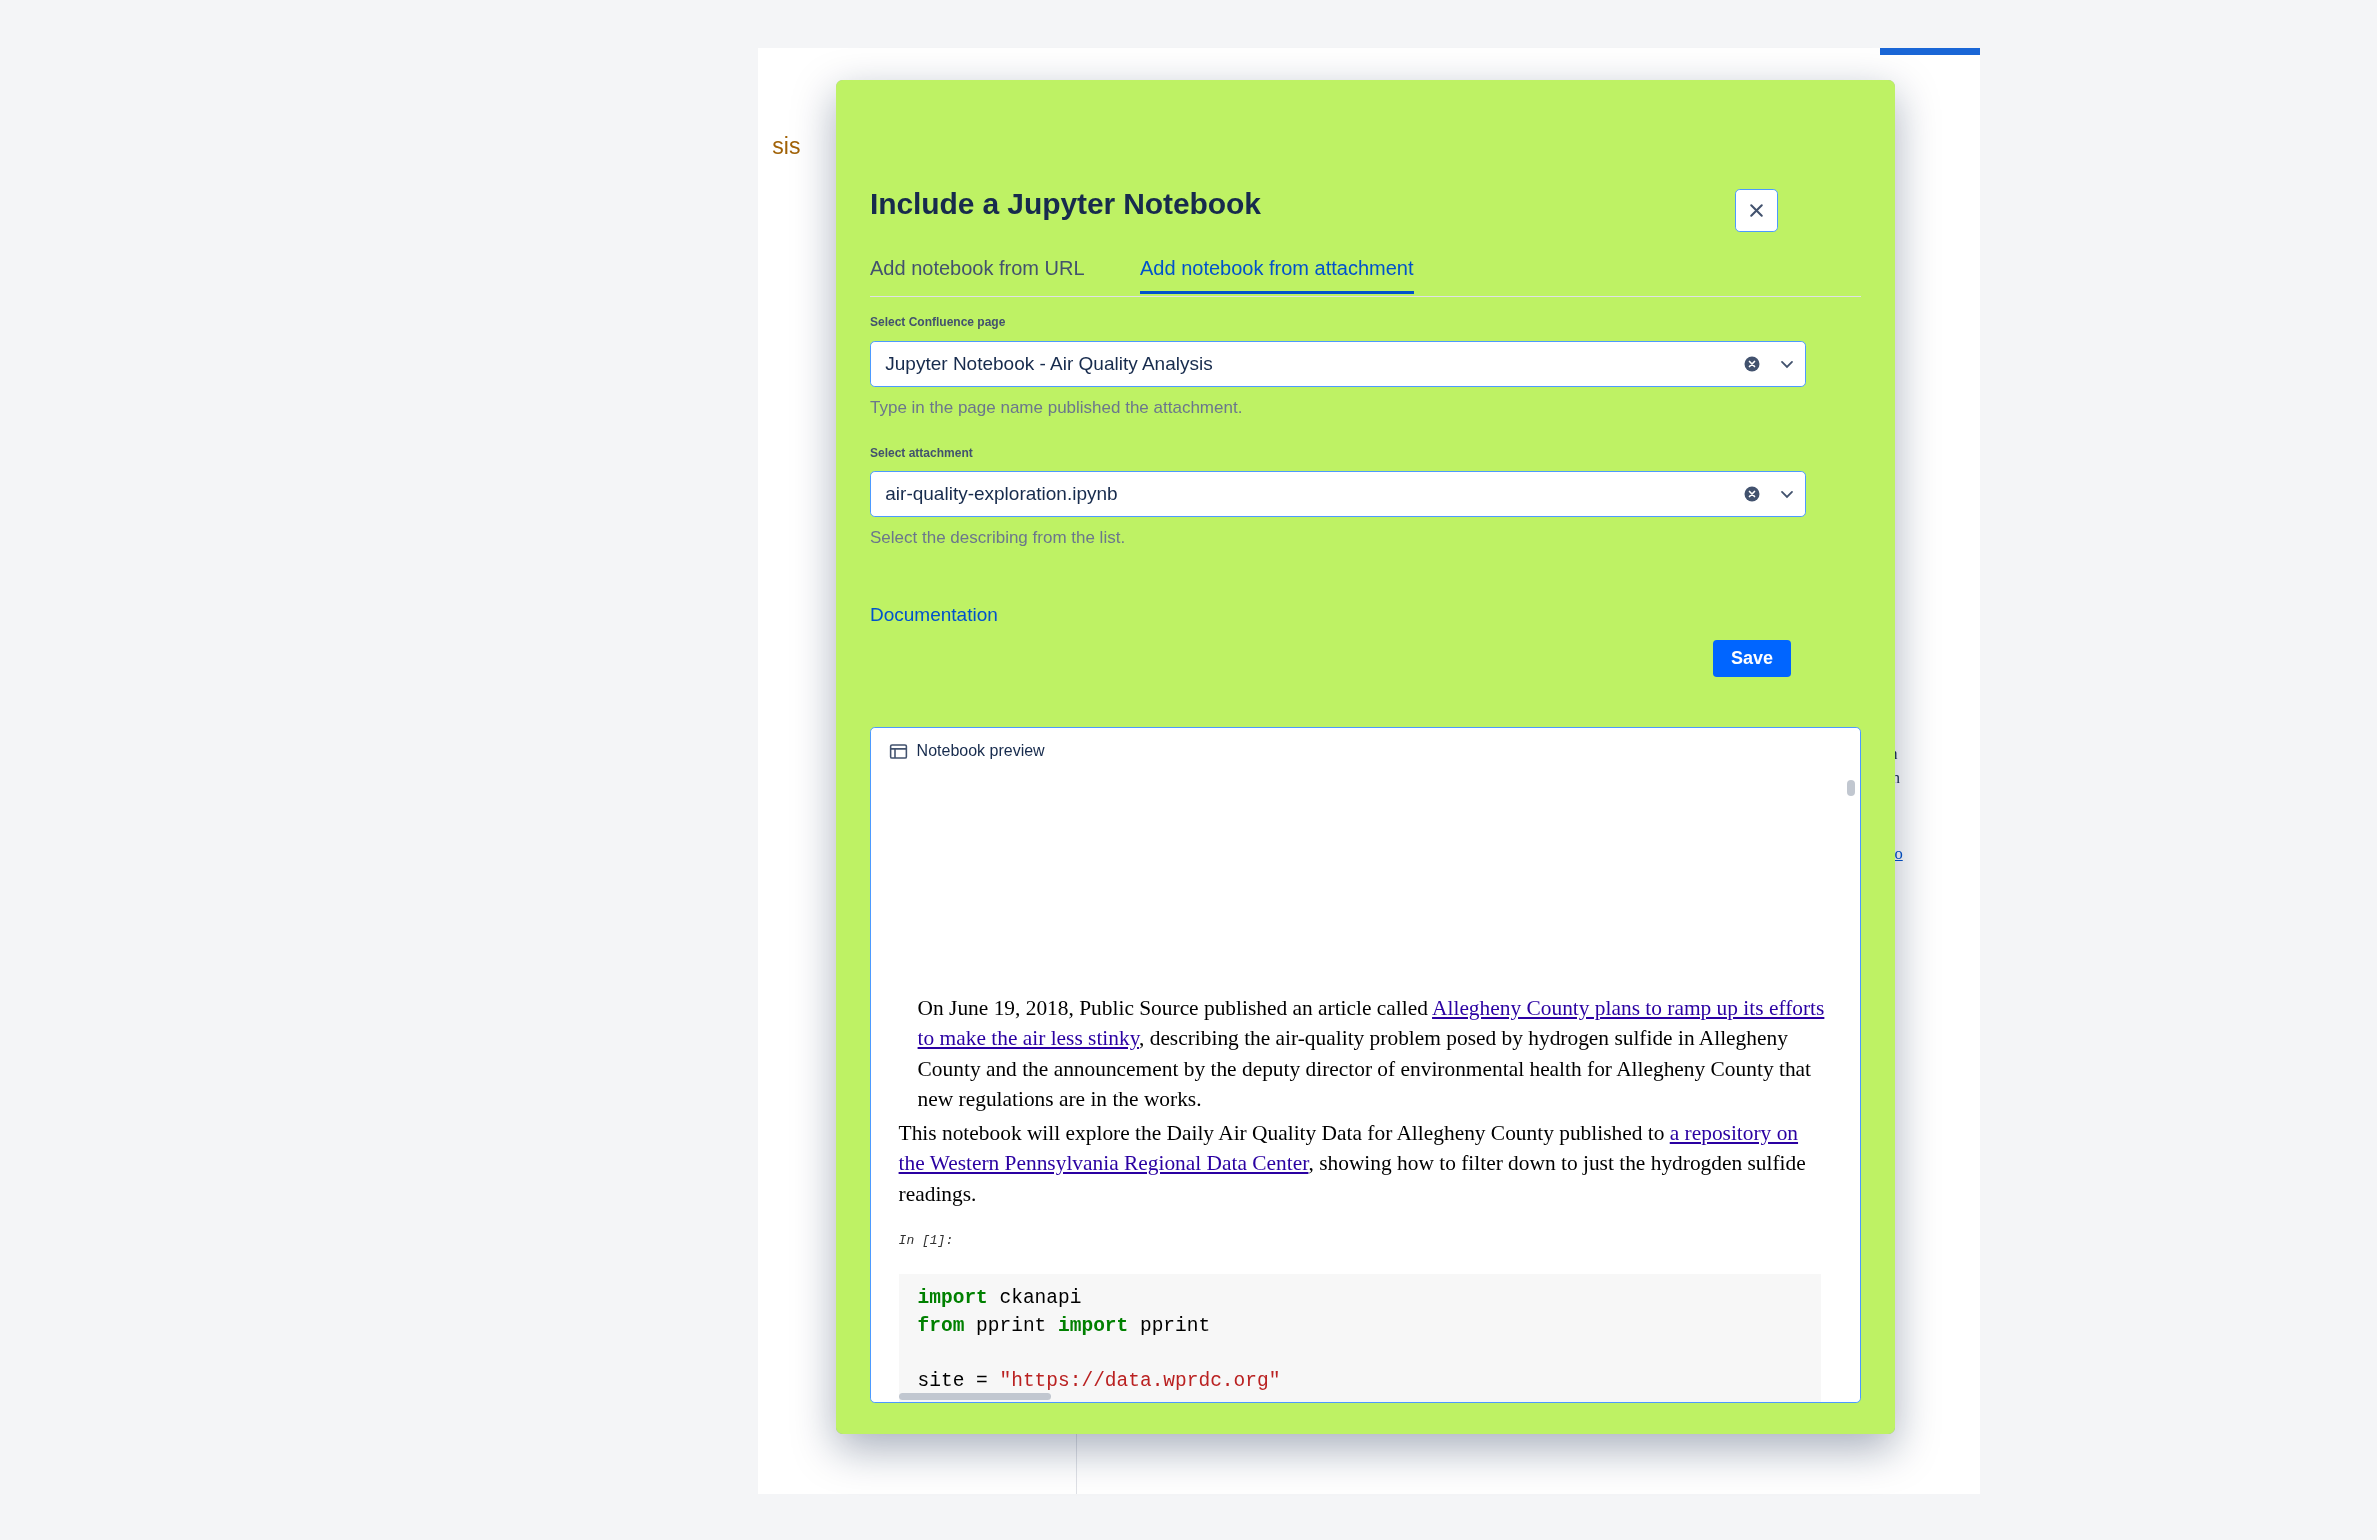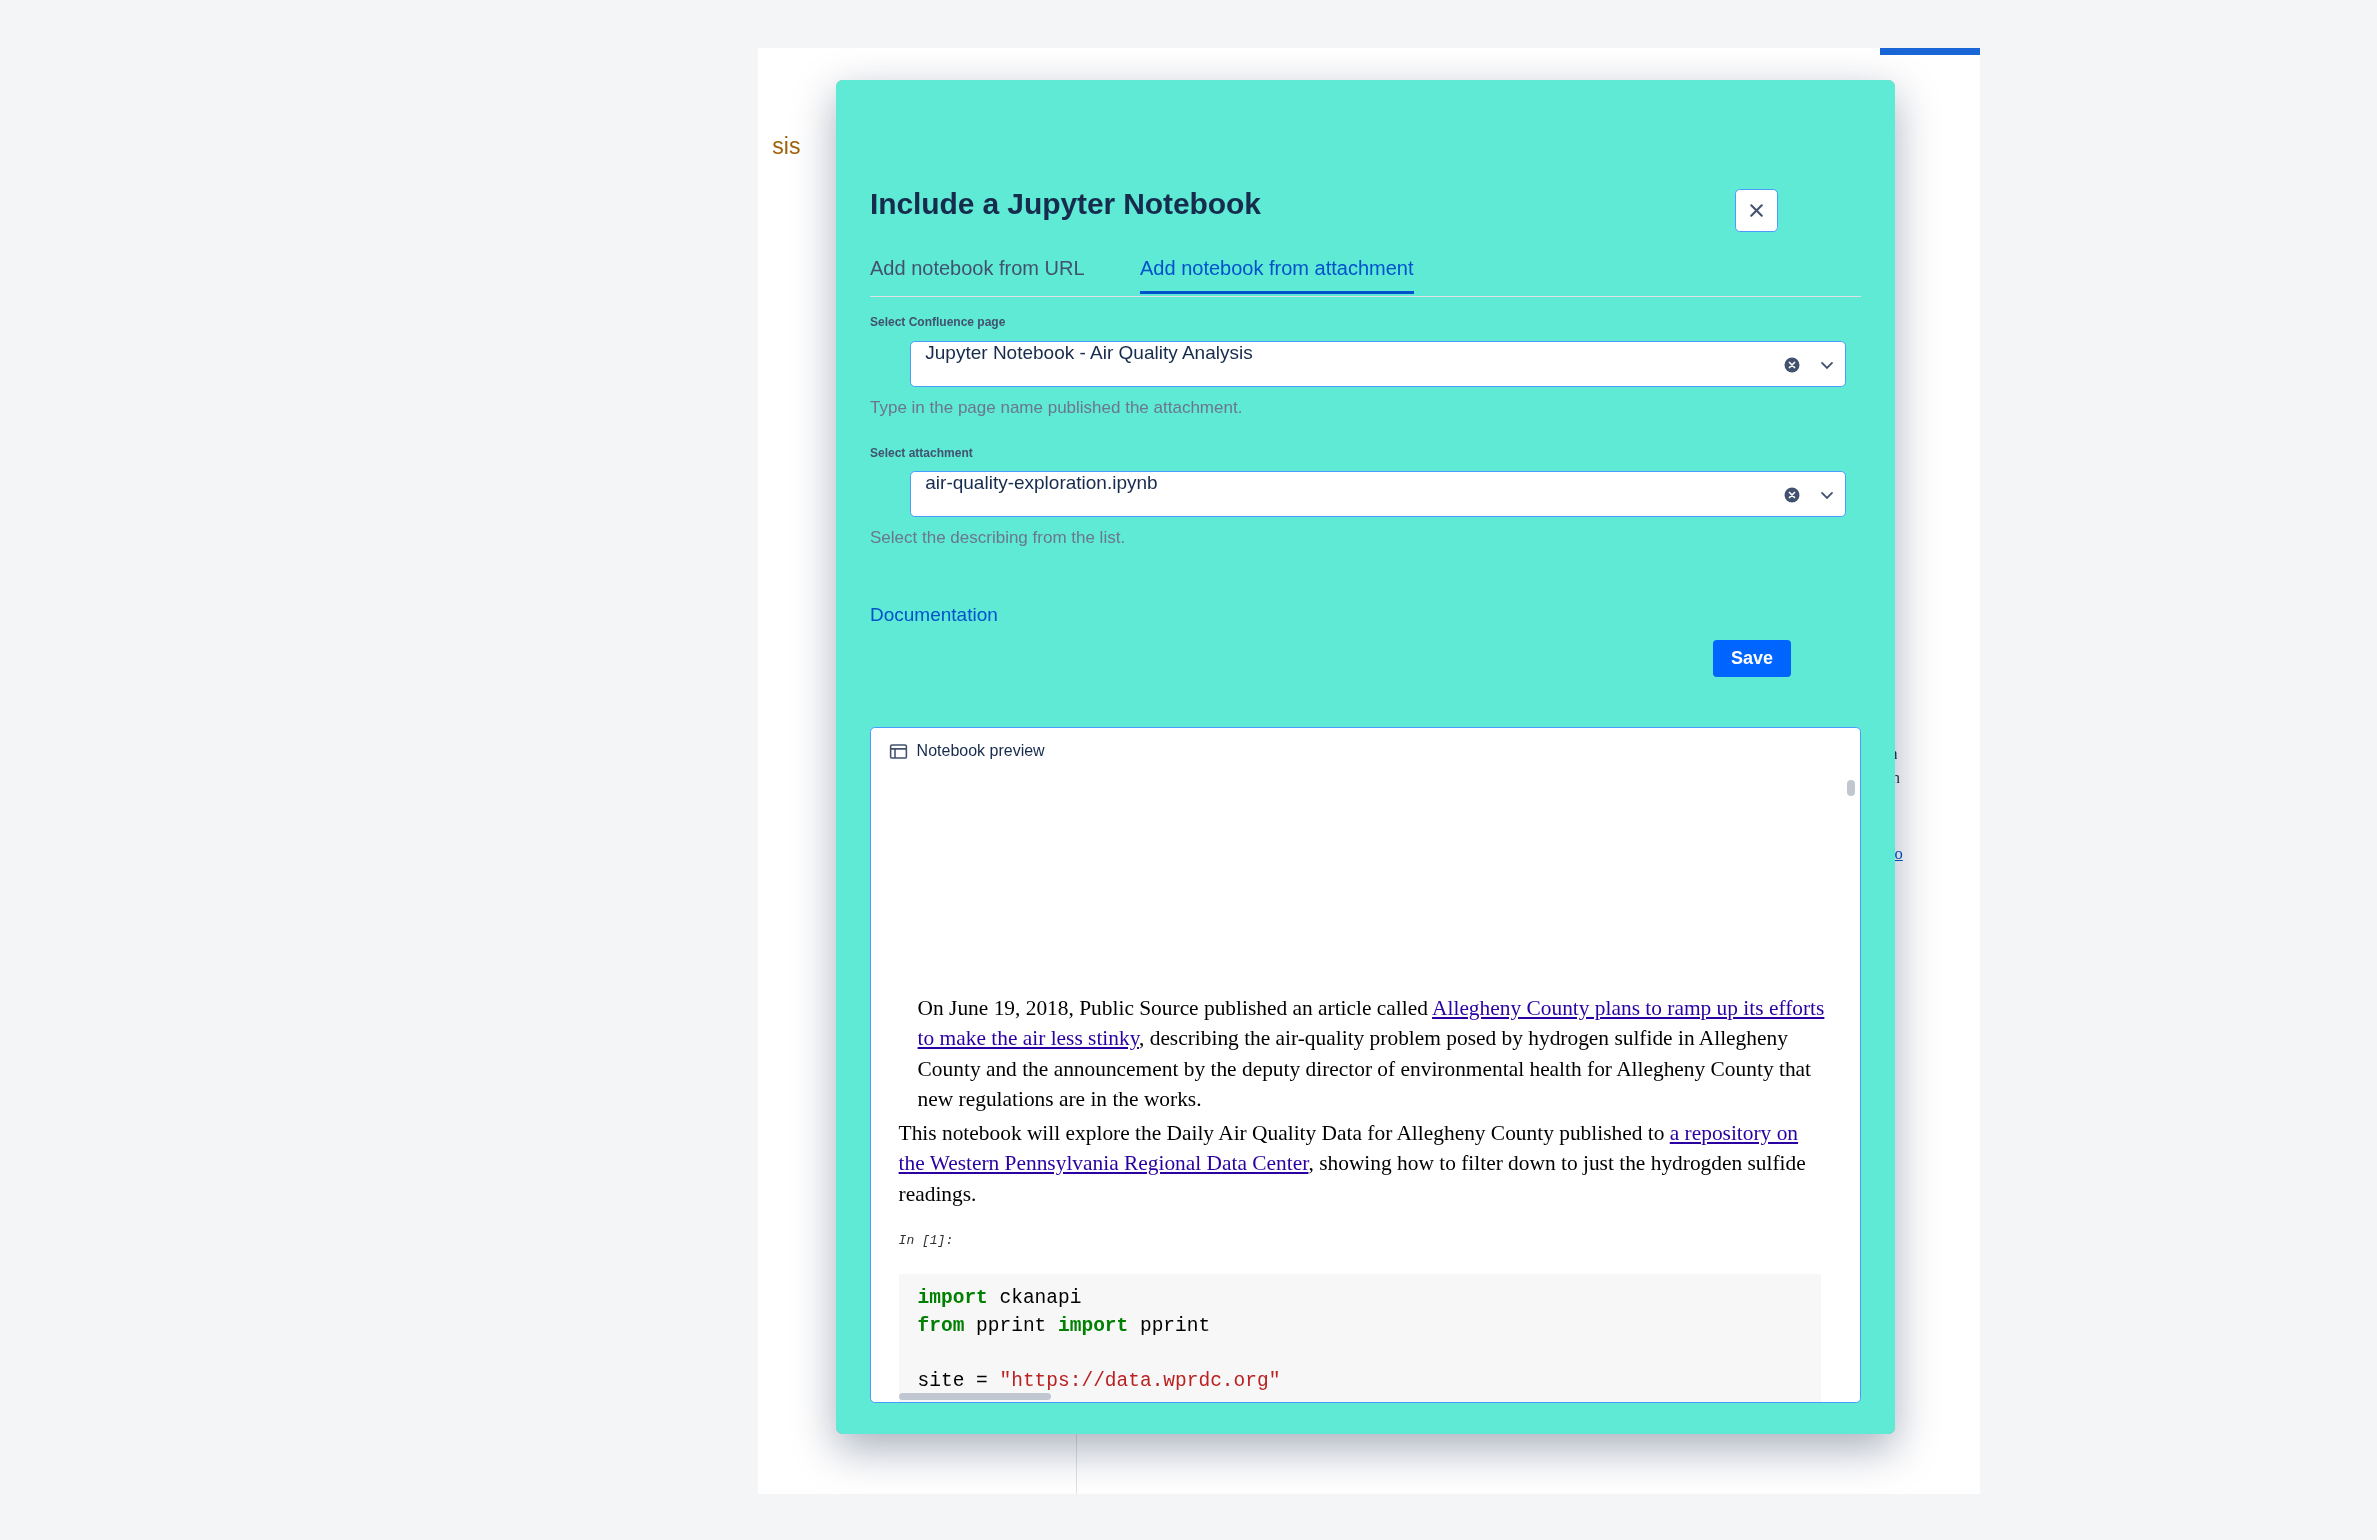--- a/index.html
+++ b/index.html
@@ -69,21 +69,21 @@
     position: absolute; left: 0; top: 1369px; width: 319px; height: 124px;
     background: #ffffff;
     border-right: 1px solid #dfe1e6;
   }
 
   
   #modal {
     position: absolute;
     left: 836px; top: 80px;
     width: 1059px; height: 1354px;
-    background: #5eead4;
+    background: #bef264;
     border-radius: 6.7px;
     box-shadow: 0 14.3px 43px rgba(9,30,66,0.35), 0 0 0.5px rgba(9,30,66,0.3);
     overflow: hidden;
   }
   #modal-title {
     position: absolute; left: 34px; top: 107px;
     font-size: 30px; font-weight: 700; color: #172b4d;
     letter-spacing: -0.1px;
     white-space: nowrap;
   }
@@ -122,23 +122,22 @@
     position: absolute;
     font-size: 17px; color: #6b778c;
     white-space: nowrap;
   }
   .select-box {
     position: absolute;
     width: 936px; height: 46px;
     background: #ffffff;
     border: 1.4px solid #4c9aff;
     border-radius: 4.8px;
-    display: flex; 
-    cursor: pointer;
-    margin-left: 40px;
+    display: flex; align-items: center;
+    cursor: pointer;
   }
   .select-value {
     flex: 1;
     font-size: 19px; color: #172b4d;
     padding-left: 14.3px;
     white-space: nowrap; overflow: hidden;
   }
   .clear-icon {
     width: 33px; height: 46px;
     display: flex; align-items: center; justify-content: center;

